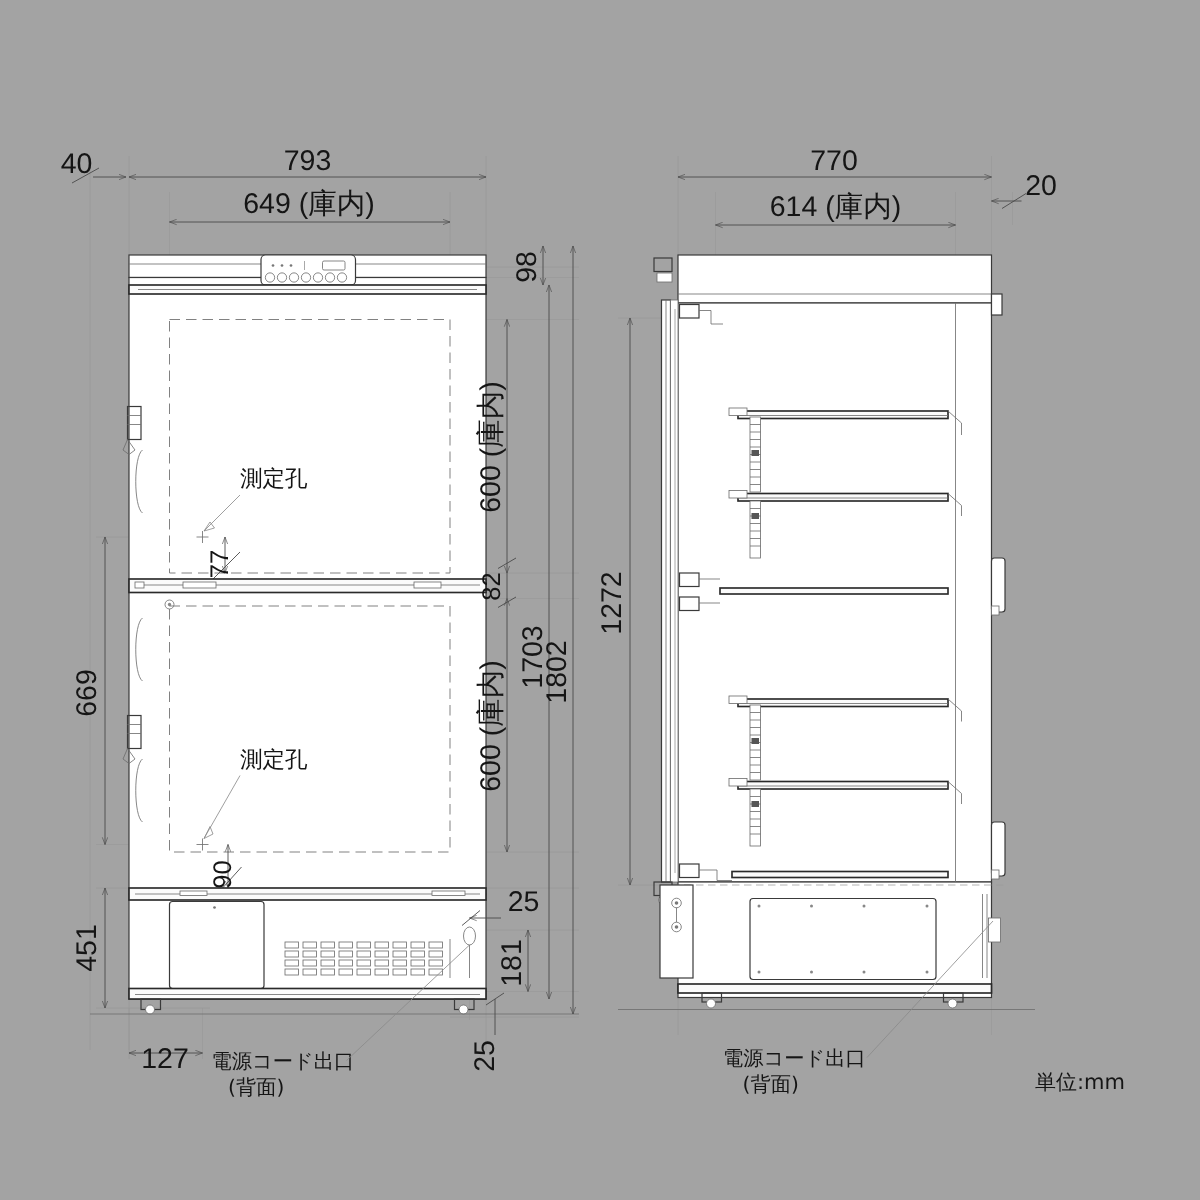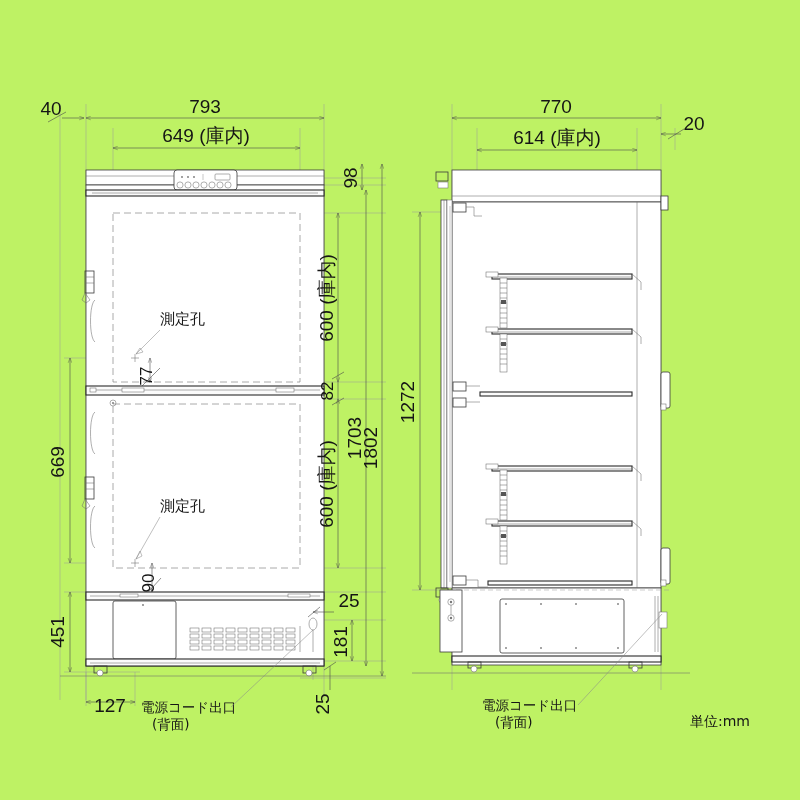--- a/index.html
+++ b/index.html
@@ -1,19 +1,19 @@
 <!DOCTYPE html>
 <html><head>
 <meta charset="utf-8">
 <title>Technical Drawing</title>
 <style>
   html,body{margin:0;padding:0;background:#ffffff;}
   body{width:800px;height:800px;overflow:hidden;
        font-family:"Liberation Sans","DejaVu Sans",sans-serif;color:#1a1a1a;}
-  #stage{position:relative;width:800px;height:800px;background:#bef264;}
+  #stage{position:relative;width:800px;height:800px;background:#a3a3a3;}
   svg{display:block;position:absolute;left:0;top:0;}
   .dimtxt{font-family:"Liberation Sans","DejaVu Sans",sans-serif;
           font-size:19px;fill:#151515;}
   .dimtxt-sm{font-size:17px;}
   .jptxt{font-family:"DejaVu Sans","Liberation Sans",sans-serif;
          font-size:15px;fill:#151515;}
   .jptxt-s{font-size:13.5px;}
   .unit{font-family:"DejaVu Sans","Liberation Sans",sans-serif;
         font-size:14px;fill:#151515;}
   .ln{stroke:#3a3a3a;stroke-width:0.8;fill:none;}

